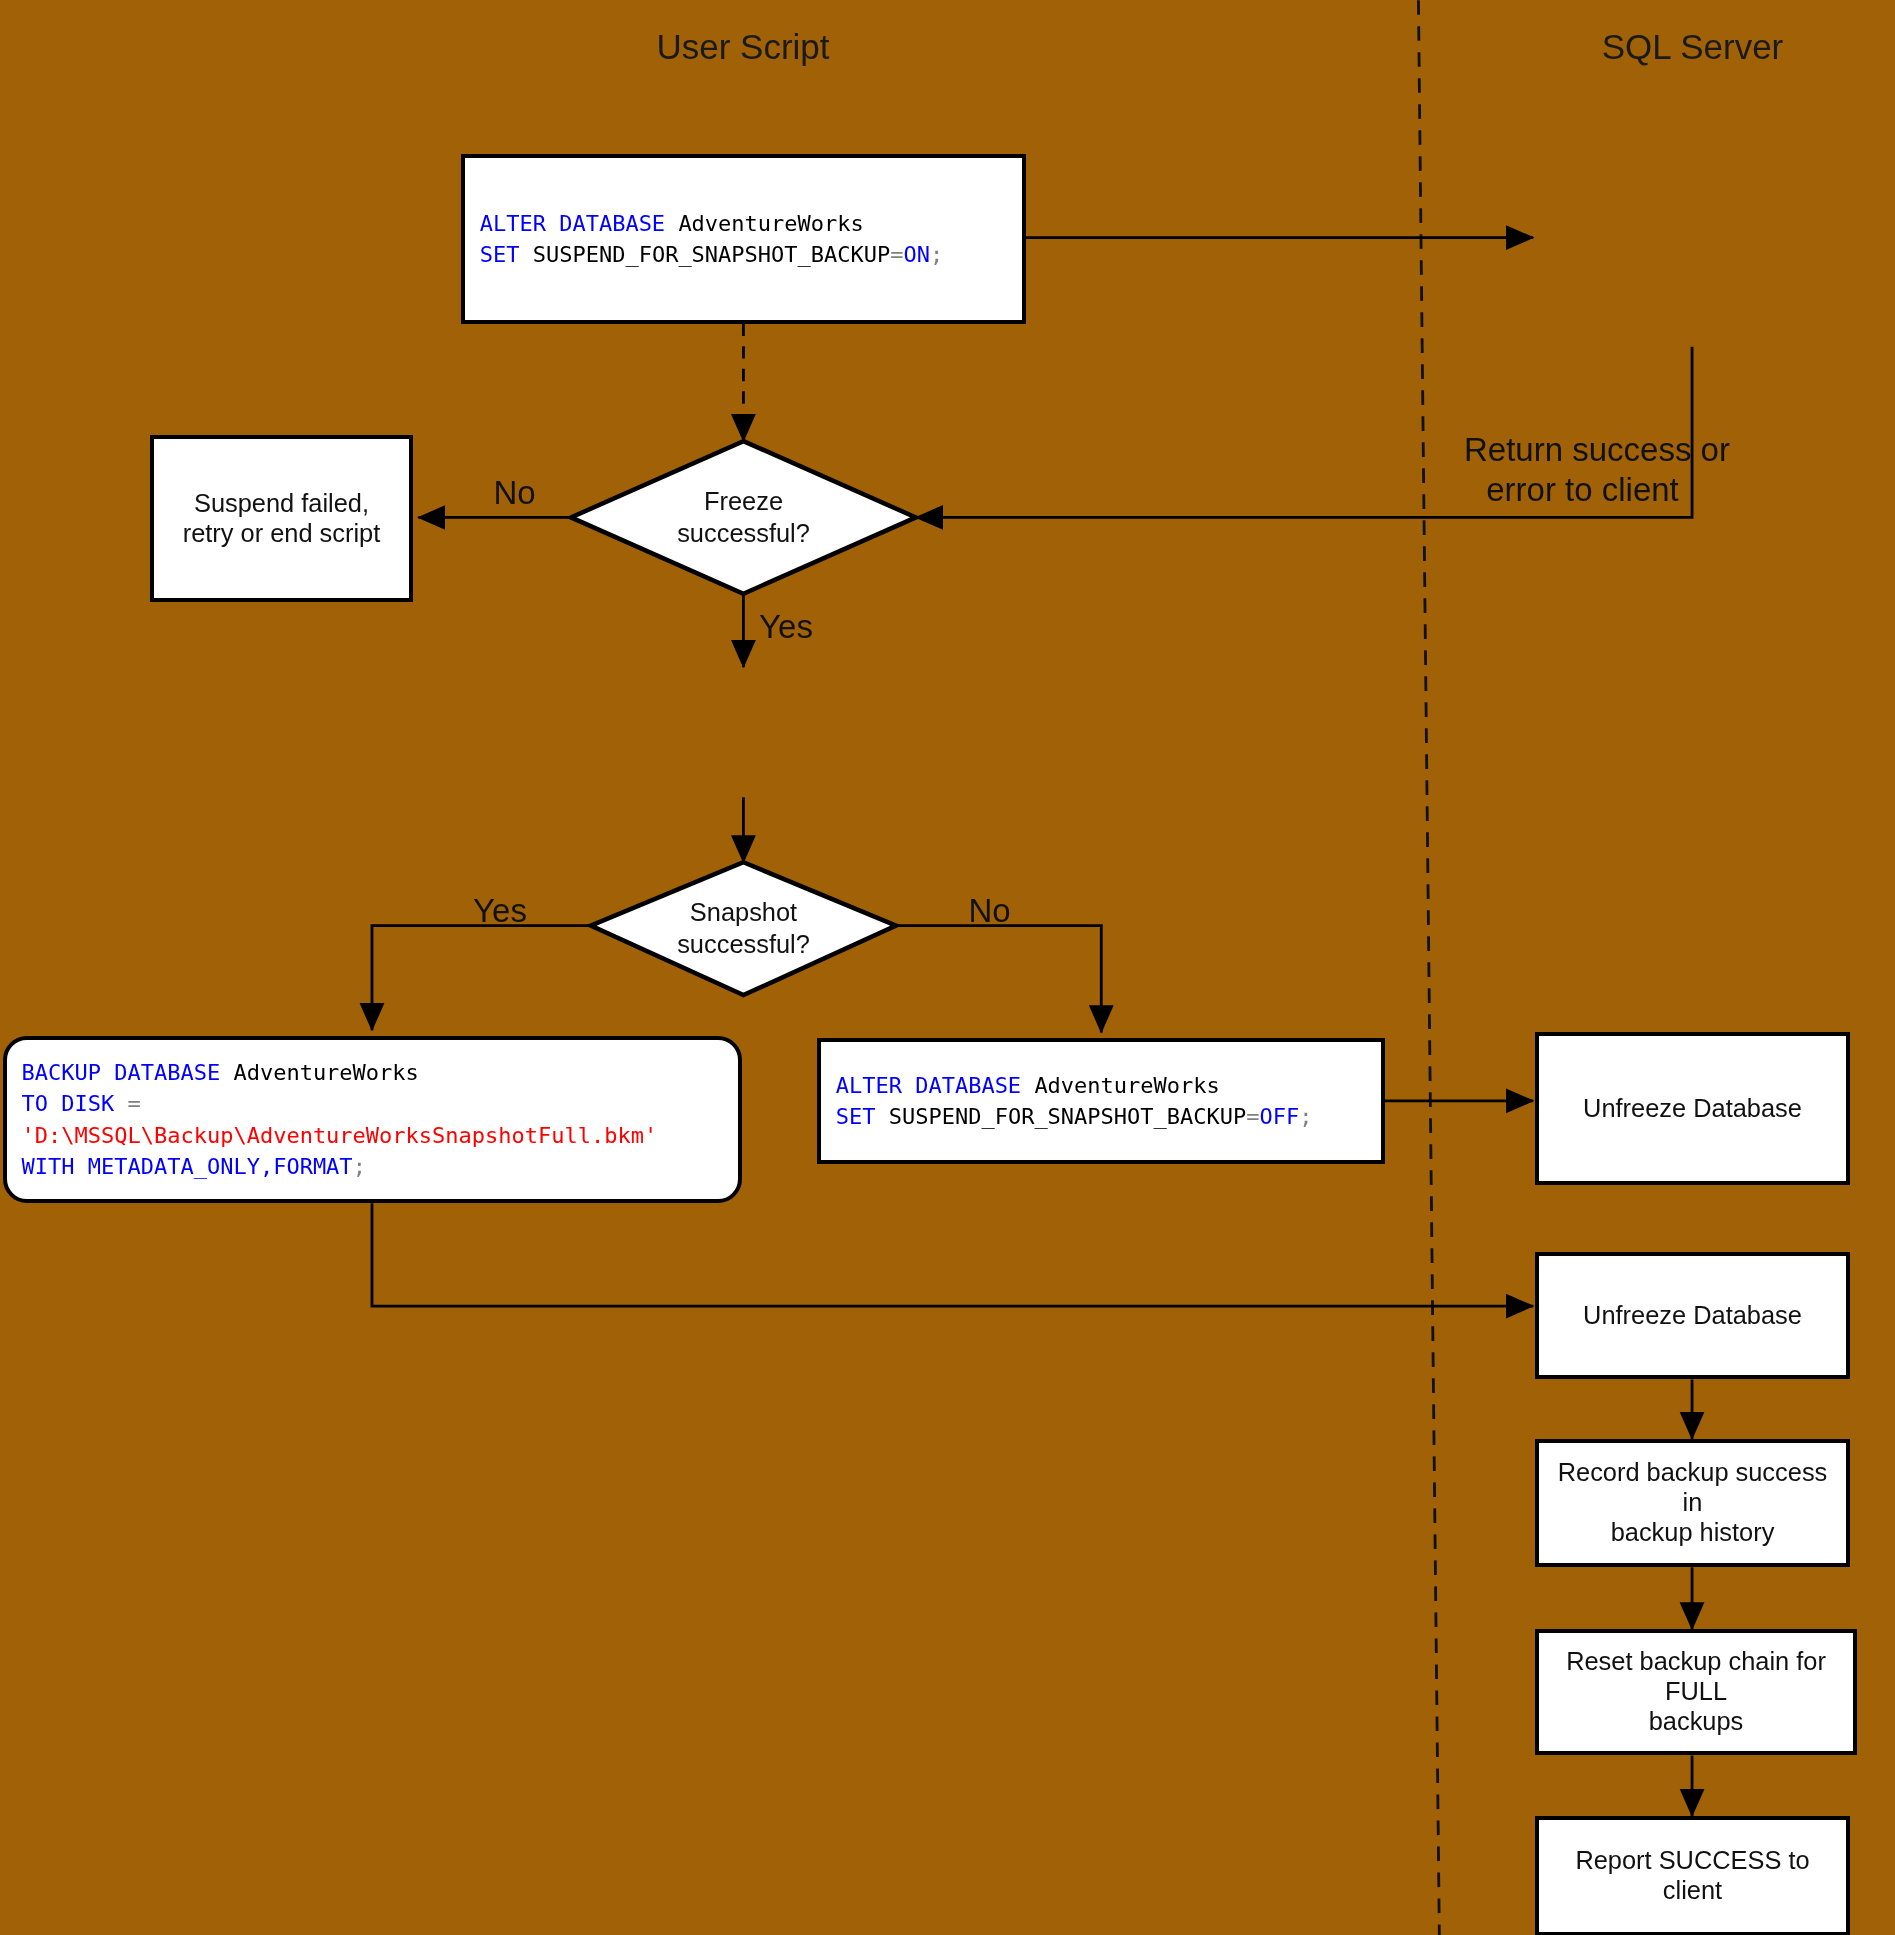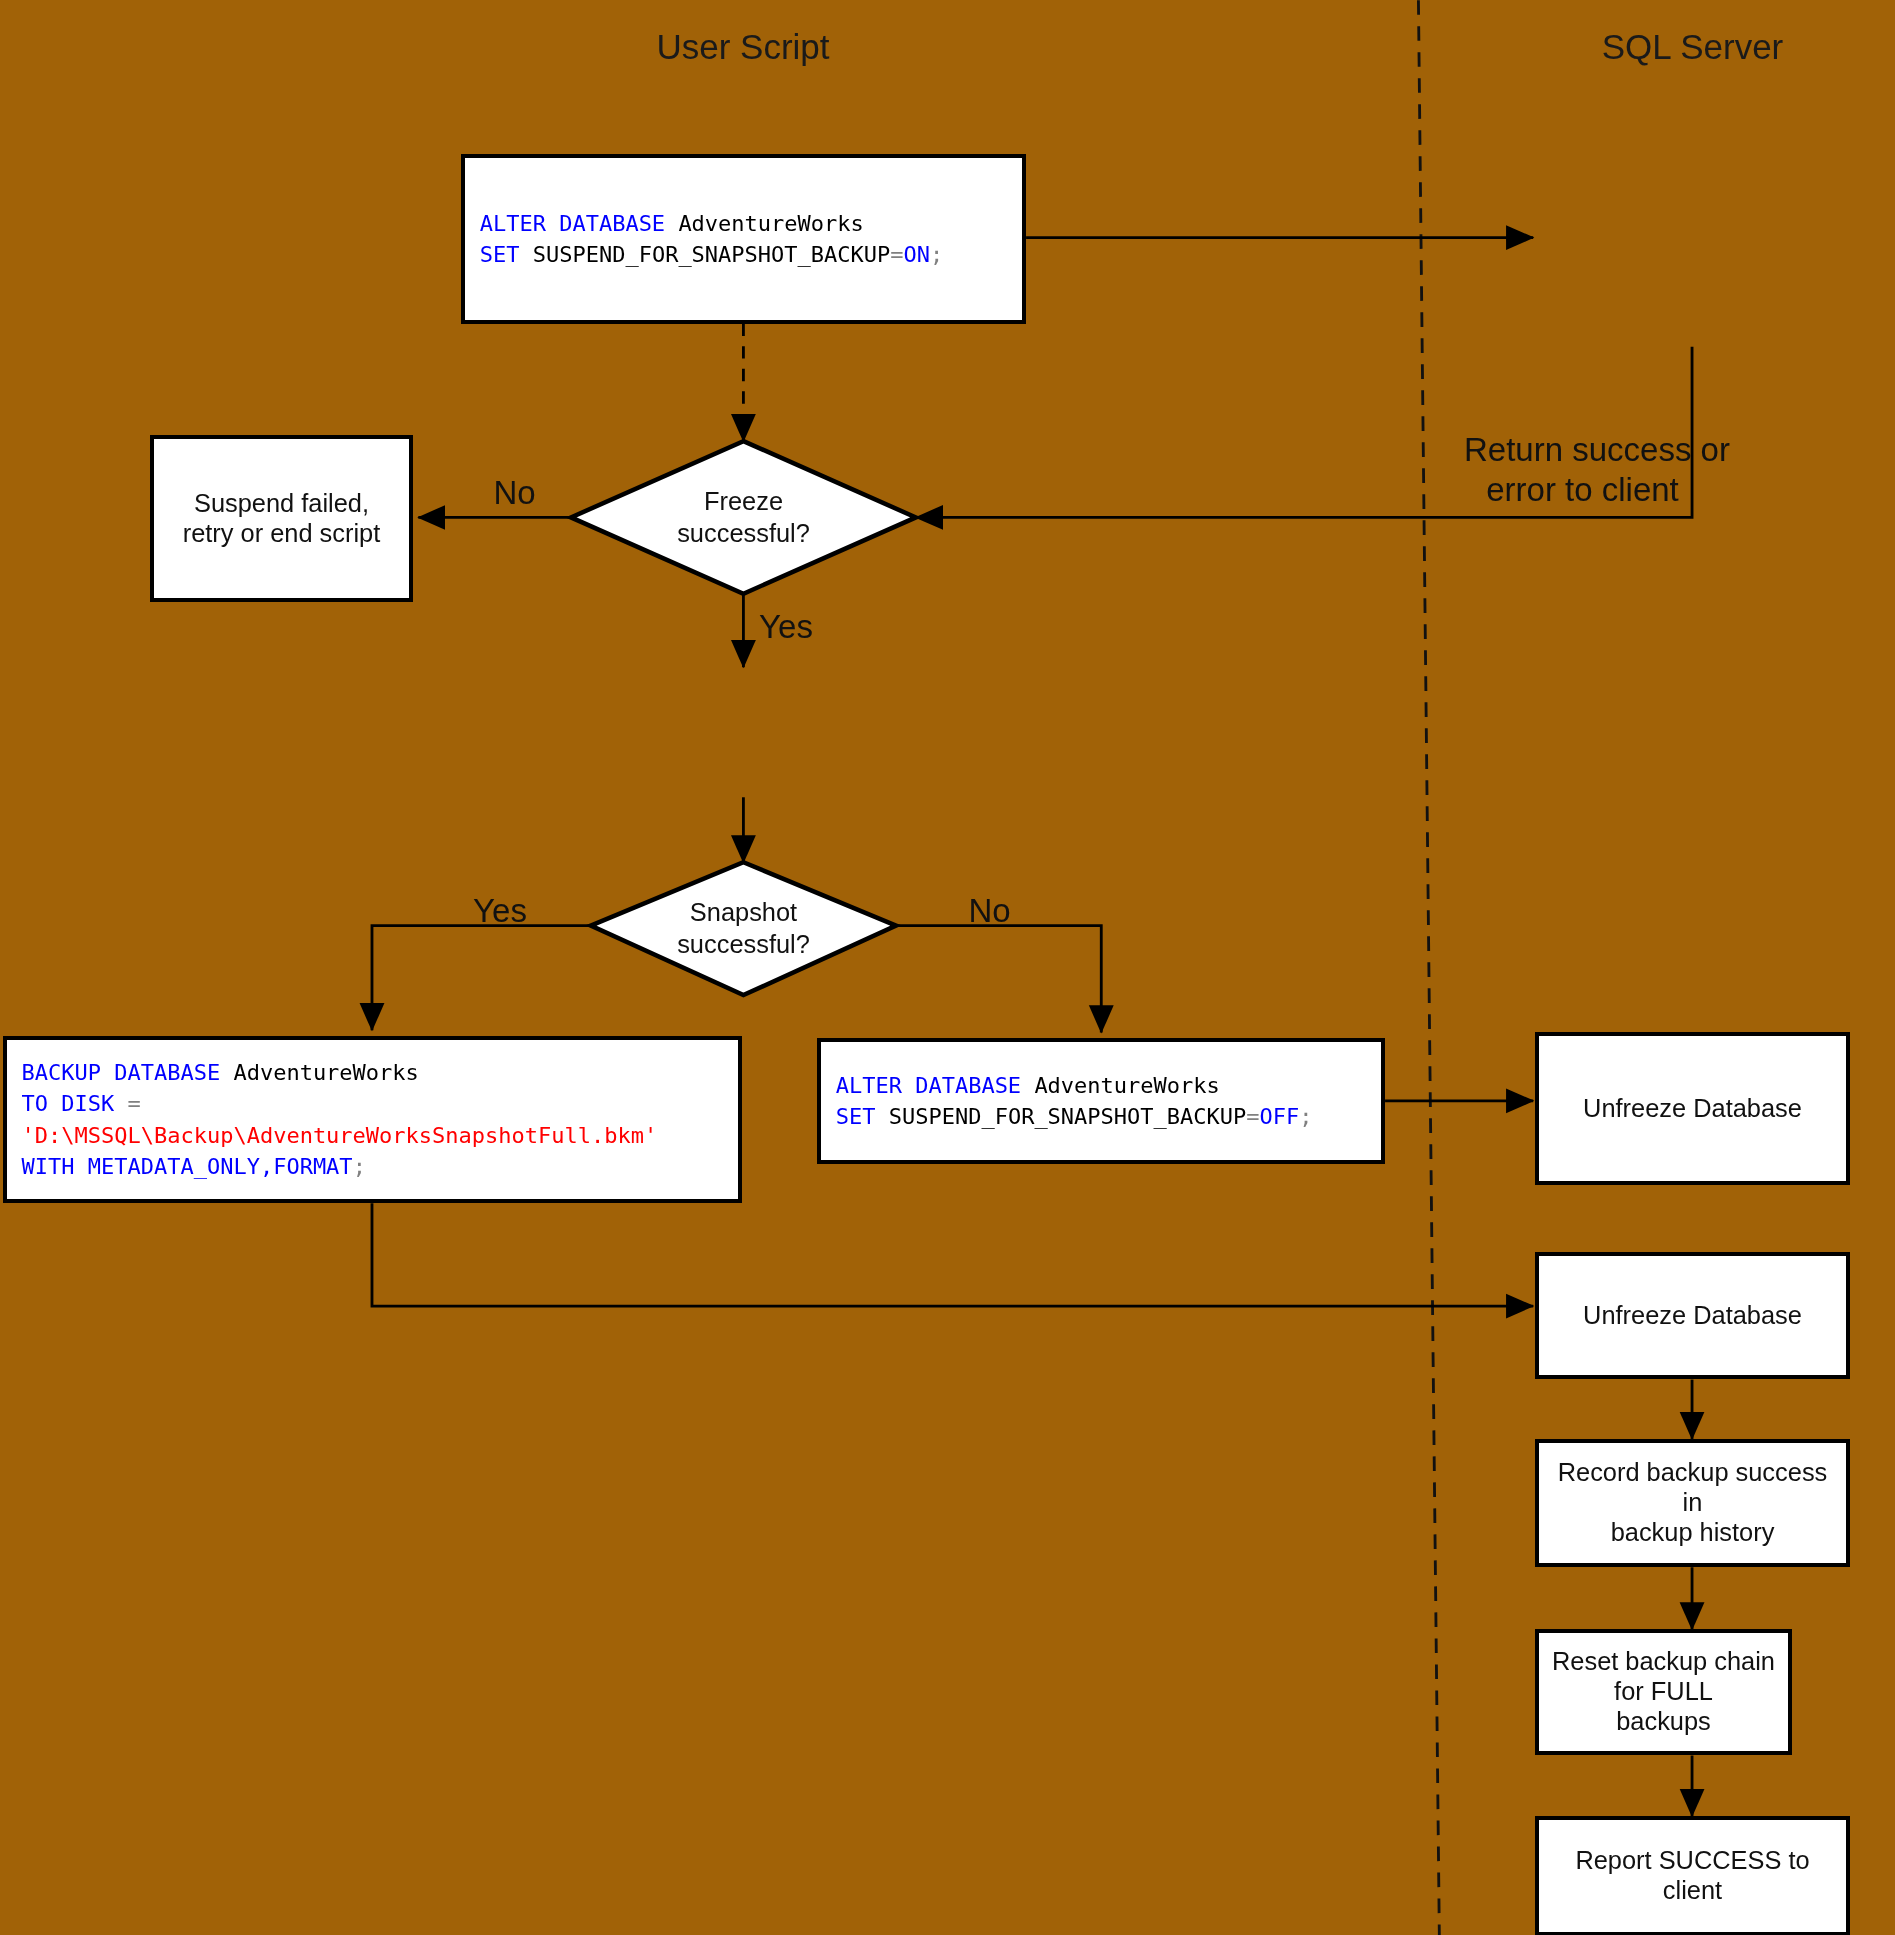--- a/index.html
+++ b/index.html
@@ -86,21 +86,21 @@
     <div class="dlabel" style="white-space:pre-line;">Freeze
 successful?</div>
   </div>
 
   <div class="diamond" style="left:591px;top:862px;width:305px;height:133px;">
     <div class="dlabel" style="white-space:pre-line;">Snapshot
 successful?</div>
   </div>
 
 
-  <div class="code" style="left:2.8px;top:1036px;width:739px;height:167px;">
+  <div class="code" style="left:2.8px;top:1036px;width:739px;height:167px;border-radius:24px;">
     <pre><span class="k">BACKUP DATABASE </span>AdventureWorks
 <span class="k">TO DISK </span><span class="op">=</span>
 <span class="s">'D:\MSSQL\Backup\AdventureWorksSnapshotFull.bkm'</span>
 <span class="k">WITH METADATA_ONLY,FORMAT</span><span class="op">;</span></pre>
   </div>
 
   <div class="code" style="left:817px;top:1038px;width:568px;height:126px;">
     <pre><span class="k">ALTER DATABASE </span>AdventureWorks
 <span class="k">SET</span> SUSPEND_FOR_SNAPSHOT_BACKUP<span class="op">=</span><span class="k">OFF</span><span class="op">;</span></pre>
   </div>
@@ -111,21 +111,21 @@
 
   <div class="node" style="left:1535px;top:1252px;width:315px;height:127px;">
     <div class="txt">Unfreeze Database</div>
   </div>
 
   <div class="node" style="left:1535px;top:1439px;width:315px;height:128px;">
     <div class="txt" style="white-space:pre-line;">Record backup success in
 backup history</div>
   </div>
 
-  <div class="node" style="left:1535px;top:1629px;width:257px;height:126px;">
+  <div class="node" style="left:1535px;top:1629px;width:322px;height:126px;">
     <div class="txt" style="white-space:pre-line;">Reset backup chain for FULL
 backups</div>
   </div>
 
   <div class="node" style="left:1535px;top:1816px;width:315px;height:120px;">
     <div class="txt">Report SUCCESS to client</div>
   </div>
 
   <div class="elabel" style="left:1464px;top:430px;width:237px;line-height:1.2;">Return success or
 error to client</div>

